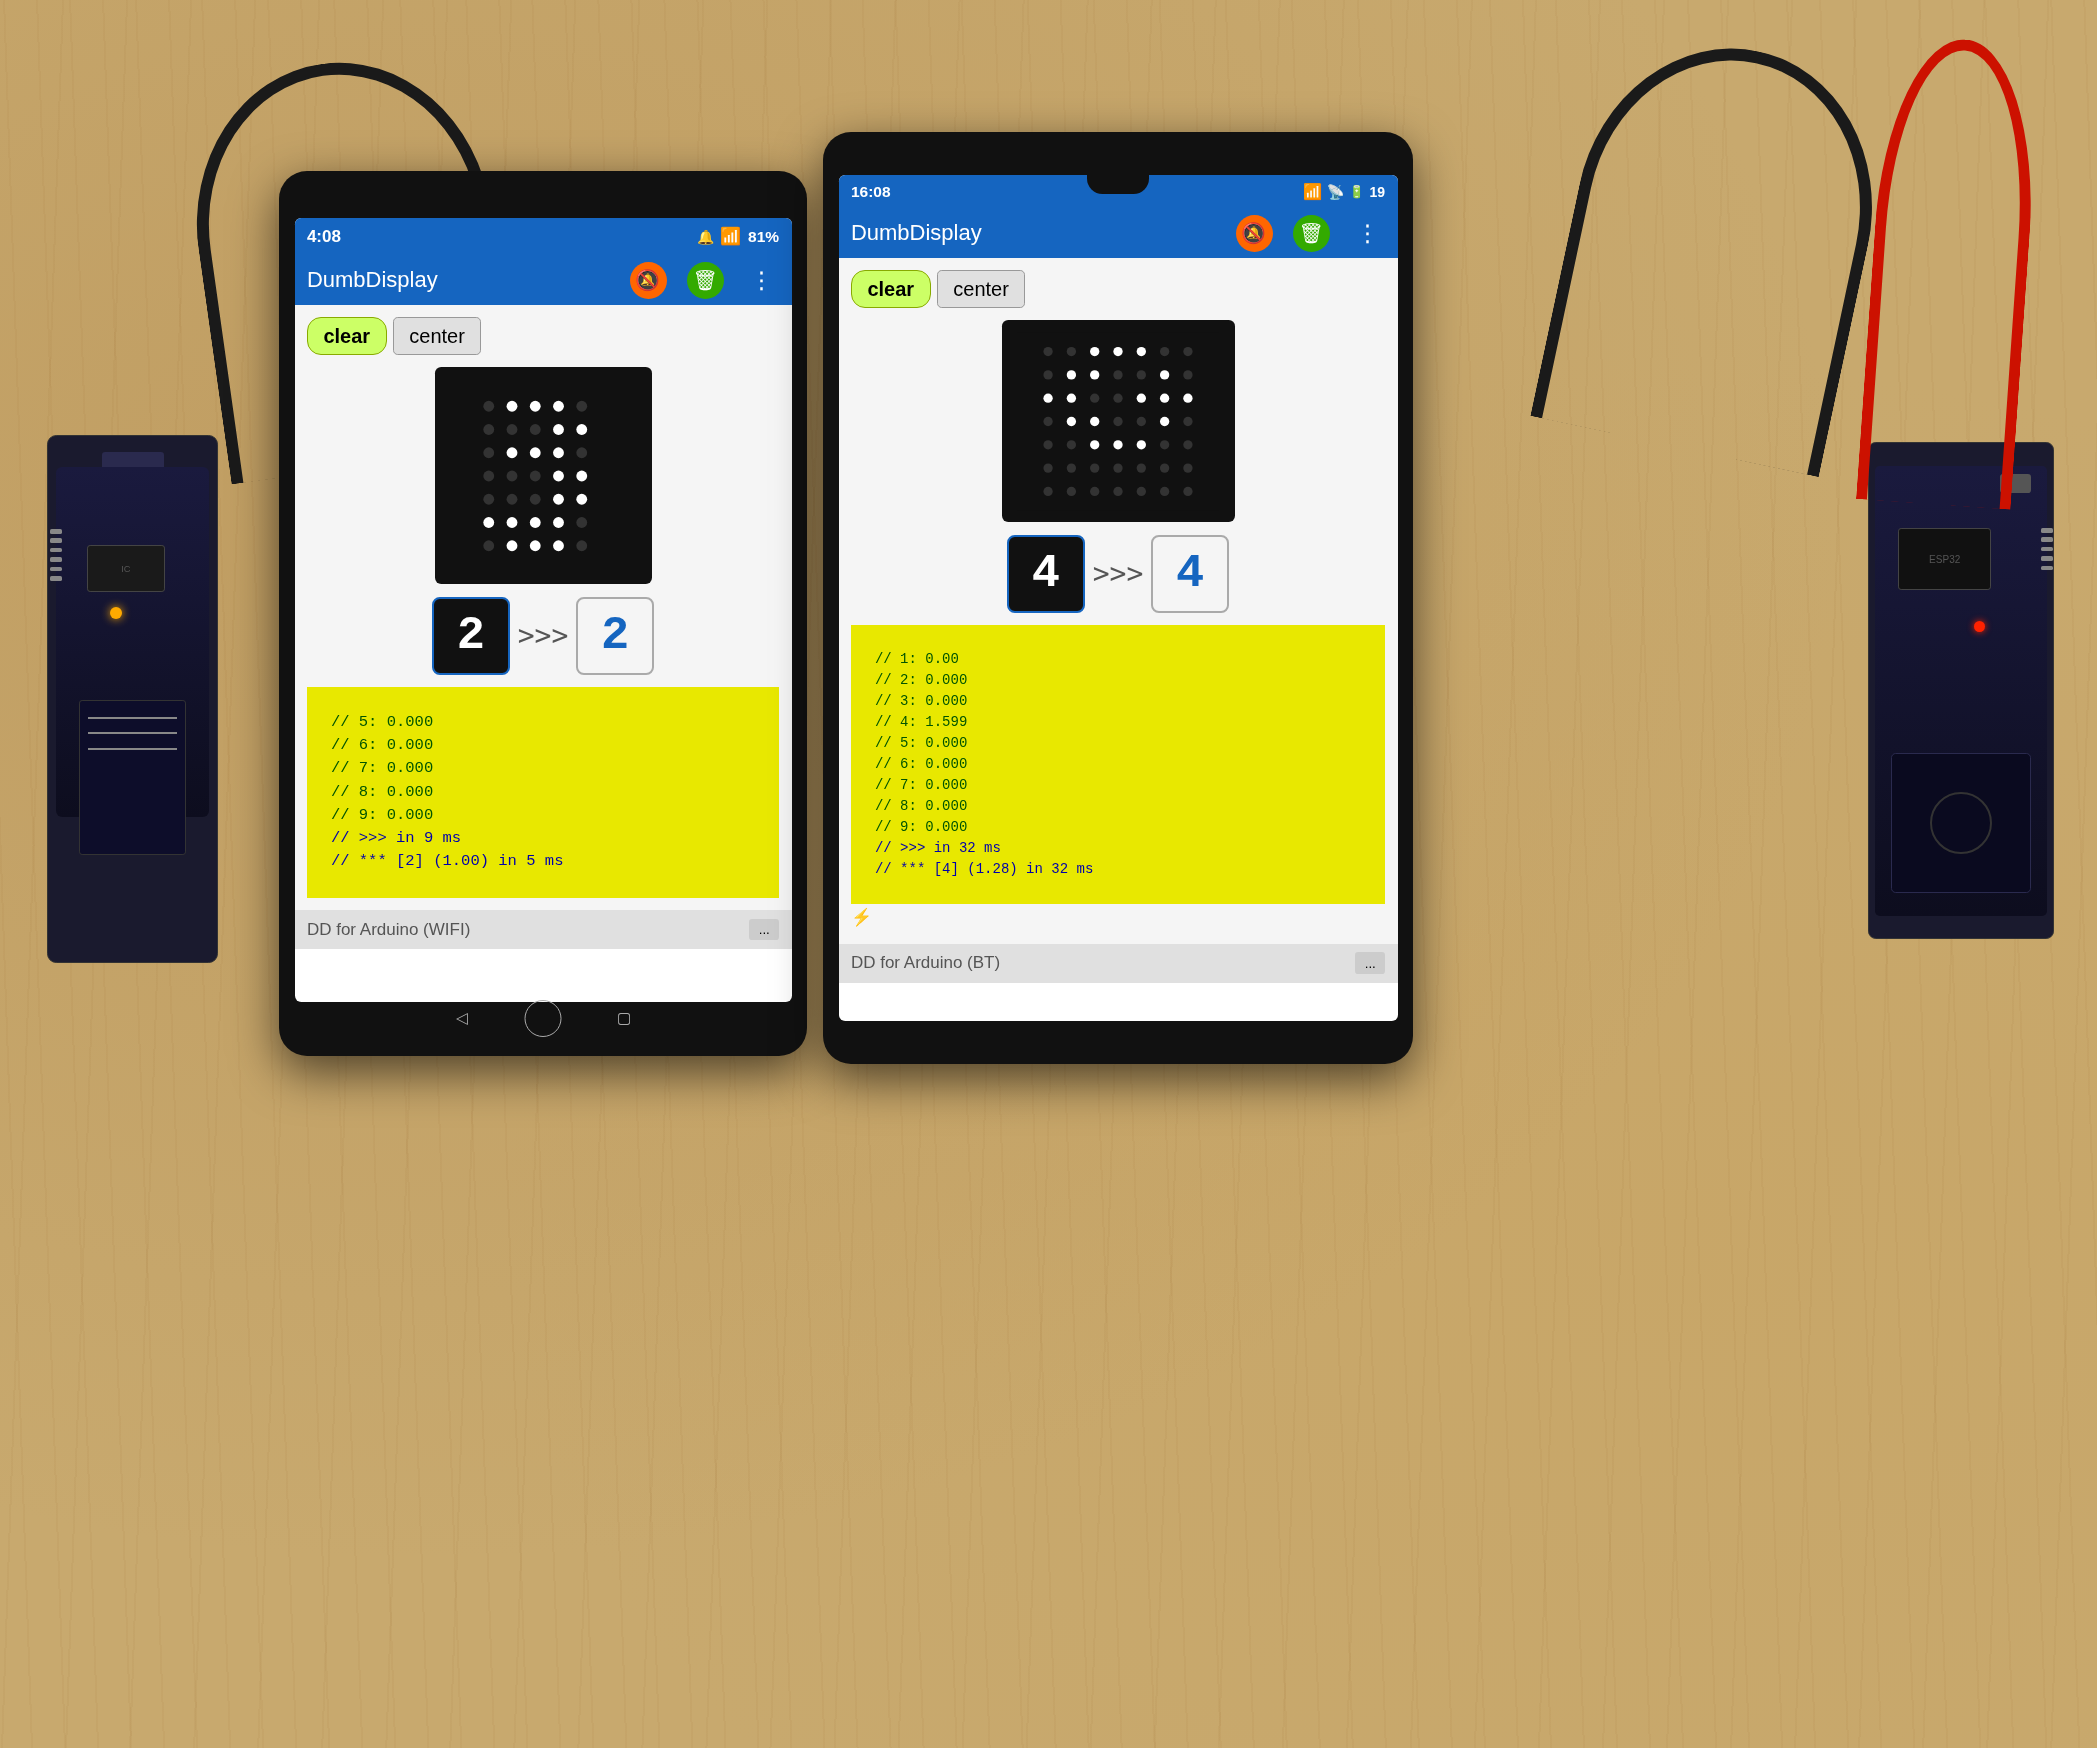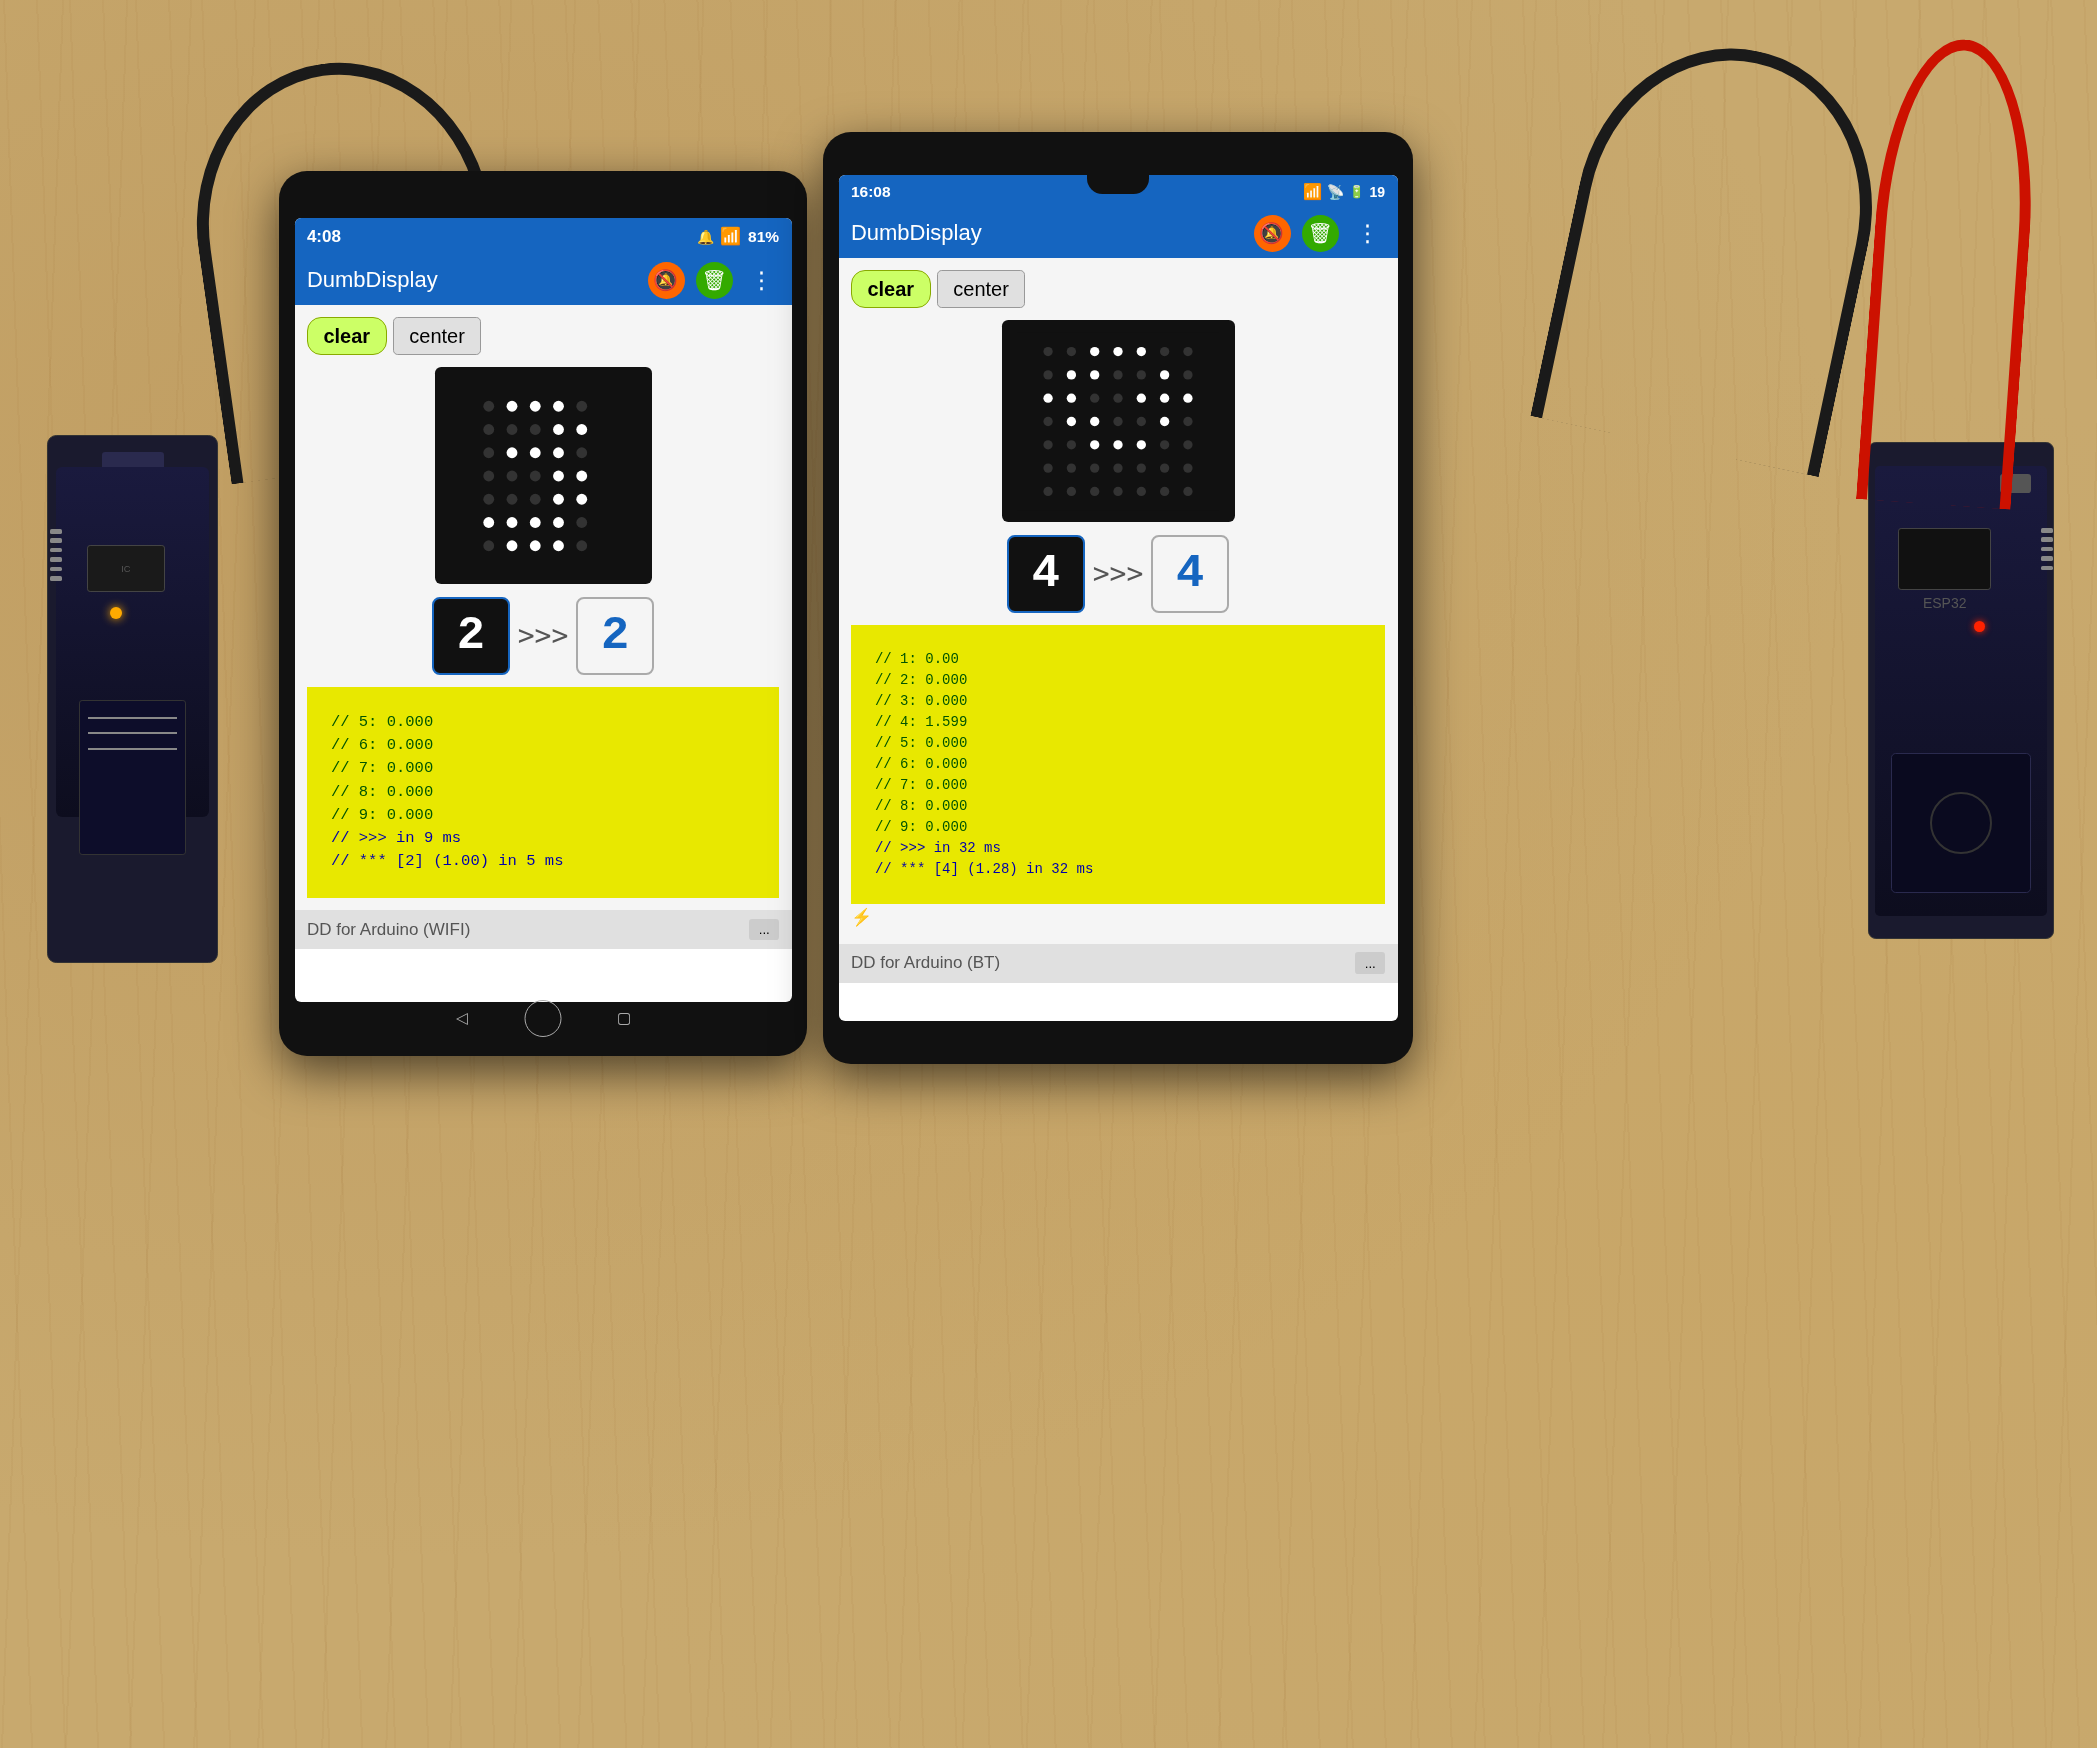--- a/index.html
+++ b/index.html
@@ -142,21 +142,21 @@
       font-weight: 700;
     }
 
     
     .app-bar {
       height: 50px;
       background: #1565C0;
       display: flex;
       align-items: center;
       padding: 0 12.4px;
-      gap: 11px;
+      gap: 20px;
       color: white;
       font-size: 22px;
       font-weight: 500;
     }
     .app-bar-title {
       flex: 1;
     }
     .icon-btn {
       width: 37px; height: 37px;
       border-radius: 18.6px;
@@ -325,21 +325,21 @@
 </div>
 
 <div class="arduino-right" style="position:absolute;right:43px;top:442px;width:186px;height:497px;background:#1a1a2e;border-radius:7.8px;border:1.6px solid #333;">
   <div style="position:absolute;top:23px;left:6.2px;right:6.2px;height:450px;background:linear-gradient(180deg,#1a1a3e 0%,#0d0d1e 100%);border-radius:4.7px;">
 
     <div style="position:absolute;top:7.8px;right:15.5px;width:31px;height:19.4px;background:#555;border-radius:3.1px;"></div>
 
     <div style="position:absolute;top:155px;right:62px;width:11px;height:11px;background:#ff2200;border-radius:50%;box-shadow:0 0 7.8px #ff2200;"></div>
 
     <div style="position:absolute;top:62px;left:23px;width:93px;height:62px;background:#111;border-radius:3.1px;border:0.8px solid #444;">
-      <div style="position:absolute;top:50%;left:50%;transform:translate(-50%,-50%);color:#555;font-size:14px;margin-top:44px;">ESP32</div>
+      <div style="position:absolute;top:50%;left:50%;transform:translate(-50%,-50%);color:#555;font-size:10px;">ESP32</div>
     </div>
 
     <div style="position:absolute;bottom:23px;left:15.5px;right:15.5px;height:140px;background:#0a0a1f;border-radius:4.7px;border:0.8px solid #2a2a4e;display:flex;align-items:center;justify-content:center;">
       <div style="width:62px;height:62px;border:2.3px solid #333;border-radius:50%;"></div>
     </div>
 
     <div style="position:absolute;right:-6.2px;top:62px;display:flex;flex-direction:column;gap:4.7px;">
       <div style="width:12.4px;height:4.7px;background:#888;border-radius:1.6px;"></div>
       <div style="width:12.4px;height:4.7px;background:#888;border-radius:1.6px;"></div>
       <div style="width:12.4px;height:4.7px;background:#888;border-radius:1.6px;"></div>

